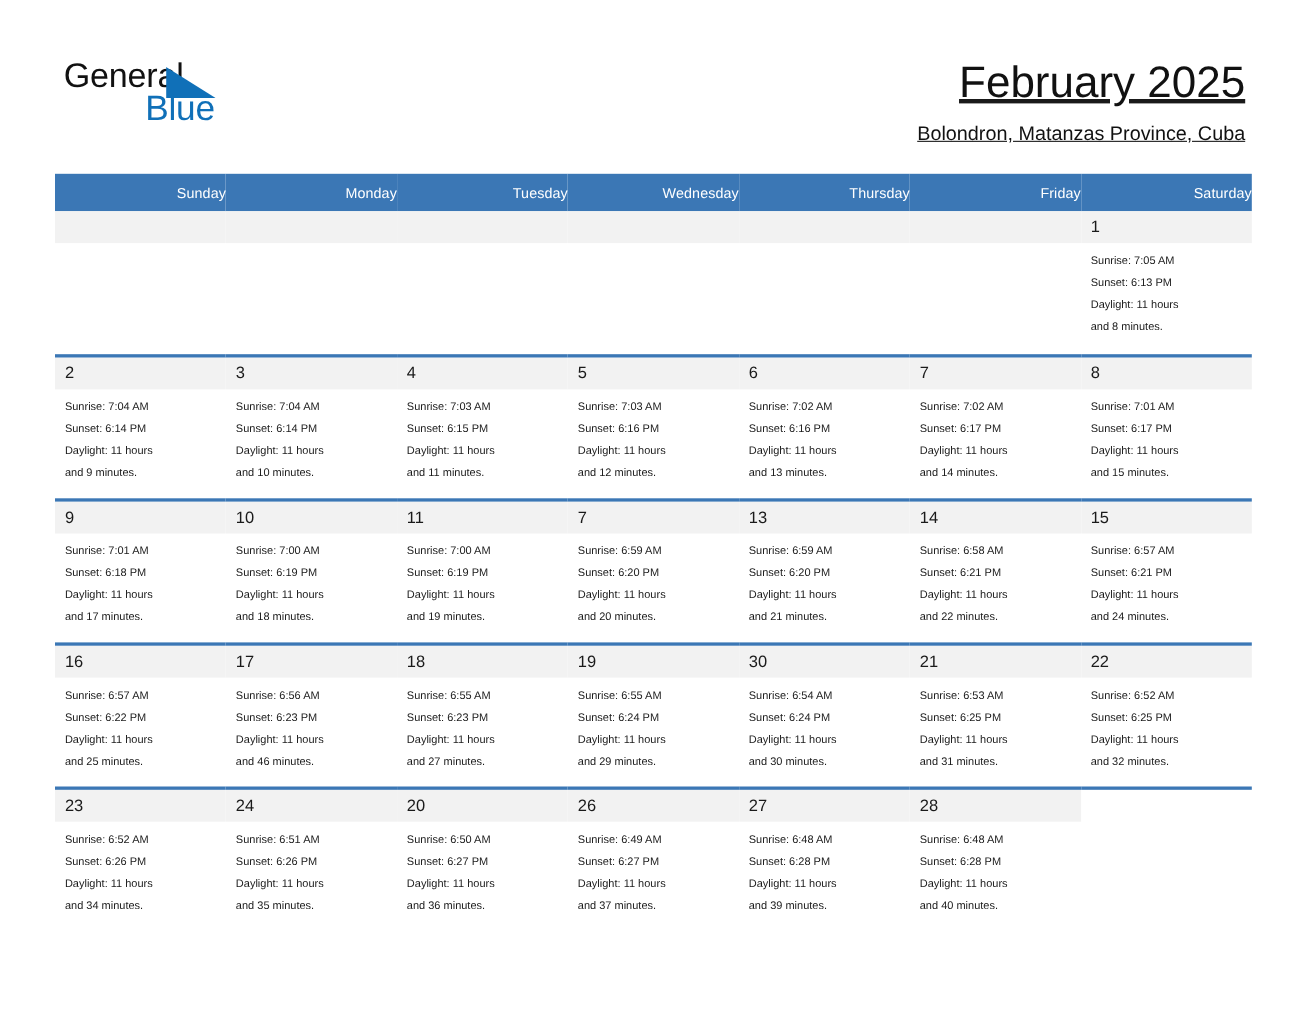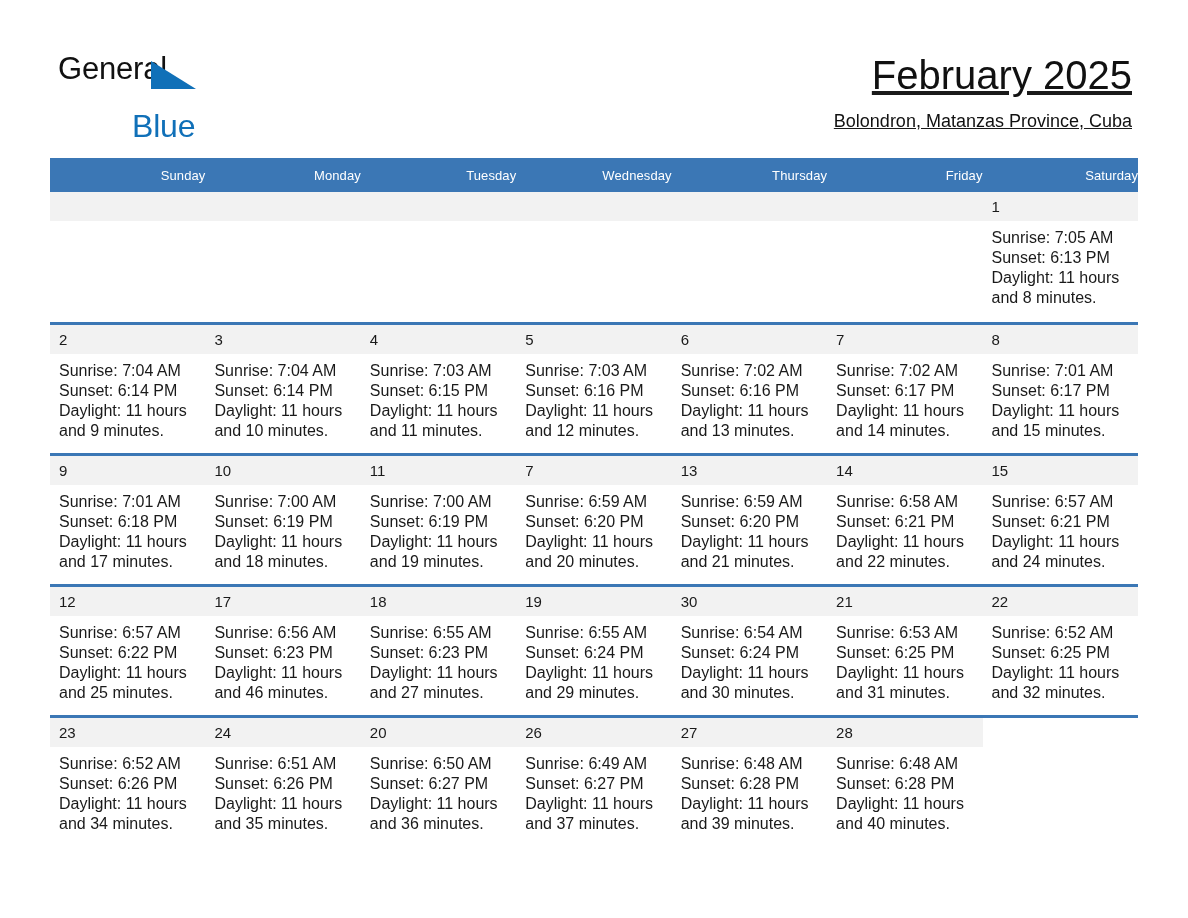--- a/index.html
+++ b/index.html
@@ -54,21 +54,20 @@
   }
   .logo-blue {
     position: absolute;
     left: 74px;
     top: 28px;
     font-size: 32px;
     line-height: 36px;
     letter-spacing: -0.2px;
     color: #1070b8;
     font-family: "Liberation Sans", sans-serif;
-    margin-top: 28px;
   }
   .title-block {
     position: absolute;
     right: 56px;
     top: 50px;
     text-align: right;
     text-decoration: underline;
   }
   .cal-title {
     font-size: 40px;
@@ -130,21 +129,21 @@
     height: 19px;
   }
   .cell-blank .daynum {
     background: #f2f2f2;
   }
   .cell-empty .daynum {
     background: #ffffff;
   }
   .details {
     padding: 7px 8px 0 9px;
-    font-size: 16px;
+    font-size: 10px;
     line-height: 20px;
     color: #1a1a1a;
   }
   .details div { white-space: nowrap; }
   .details .daylight { white-space: normal; }
 </style>
 </head>
 <body>
 
 <div class="page">
@@ -384,21 +383,21 @@
             <div>Sunrise: 6:57 AM</div>
             <div>Sunset: 6:21 PM</div>
             <div class="daylight">Daylight: 11 hours</div>
             <div class="daylight">and 24 minutes.</div>
           </div>
         </td>
       </tr>
 
       <tr class="week-row">
         <td>
-          <div class="daynum">12</div>
+          <div class="daynum">16</div>
           <div class="details">
             <div>Sunrise: 6:57 AM</div>
             <div>Sunset: 6:22 PM</div>
             <div class="daylight">Daylight: 11 hours</div>
             <div class="daylight">and 25 minutes.</div>
           </div>
         </td>
         <td>
           <div class="daynum">17</div>
           <div class="details">

